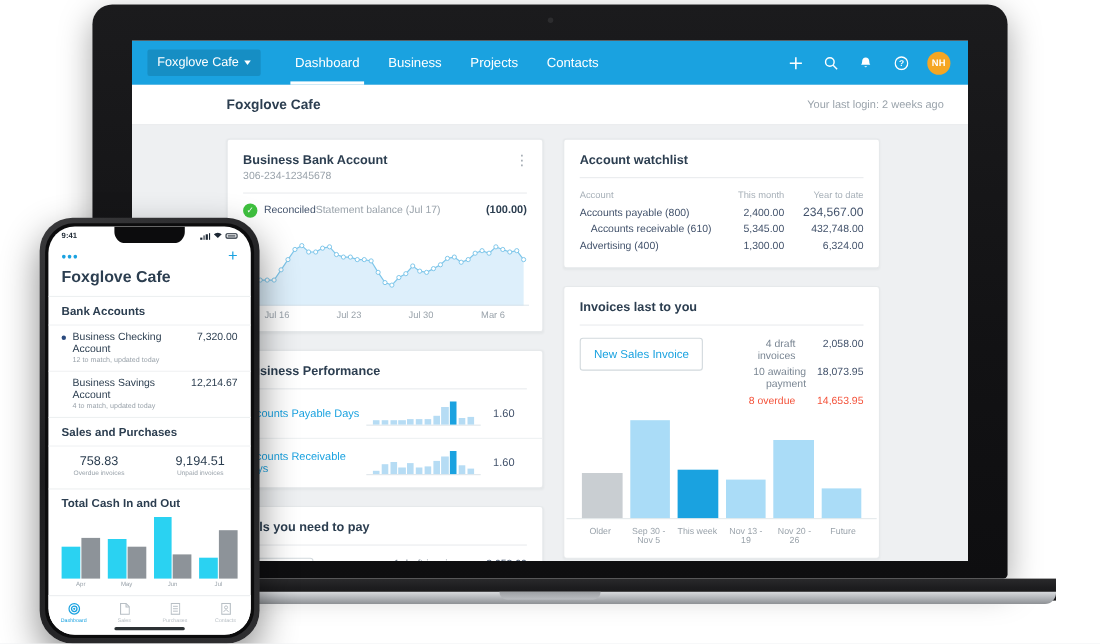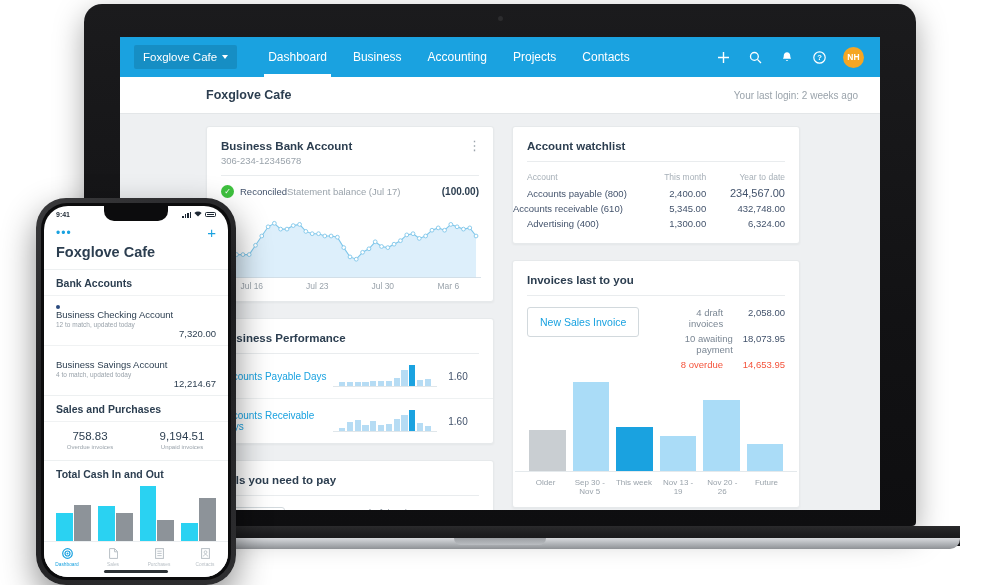--- a/index.html
+++ b/index.html
@@ -160,21 +160,21 @@
   .sig { display:flex; align-items:flex-end; gap:1px; height:6px; }
   .sig i { width:1.5px; background:#1c2733; display:block; }
   .wifi { font-size:7px; }
   .batt { width:11px;height:5.5px;border:1px solid #1c2733;border-radius:1.5px; position:relative; }
   .batt::after{content:"";position:absolute;inset:1px;background:#1c2733;}
   .ph-top { display:flex; align-items:center; padding:3px 12px 2px 12px; }
   .dots { color:#1aa2e0; font-size:12px; letter-spacing:1px; line-height:10px; }
   .plus { margin-left:auto; color:#1aa2e0; font-size:15px; line-height:13px; }
   .ph-h1 { padding:3px 12px 9px 12px; color:#2c3e50; font-size:14.5px; font-weight:bold; }
   .ph-sec { padding:7px 12px 6px 12px; color:#2c3e50; font-size:10.5px; font-weight:bold; border-top:1px solid #edf0f1; }
-  .ph-acct { display:flex; align-items:flex-start; padding:5px 12px 6px 12px; border-top:1px solid #f0f2f3;flex-direction:column; }
+  .ph-acct { display:flex; align-items:flex-start; padding:5px 12px 6px 12px; border-top:1px solid #f0f2f3; }
   .ph-acct .dot { width:4px;height:4px;border-radius:50%;background:#2b4a7e; margin:4px 6px 0 0; flex:0 0 auto; }
   .ph-acct .nm { color:#2c3e50; font-size:9.5px; }
   .ph-acct .sb { color:#9aa3ab; font-size:6.5px; margin-top:1px; }
   .ph-acct .vv { margin-left:auto; color:#2c3e50; font-size:9.5px; padding-left:6px; }
   .ph-sp { display:flex; padding:8px 0 10px 0; border-top:1px solid #f0f2f3; }
   .ph-sp > div { flex:1; text-align:center; }
   .ph-sp .big { color:#2c3e50; font-size:11.5px; }
   .ph-sp .cap { color:#9aa3ab; font-size:6px; margin-top:2px; }
   .ph-chart { display:flex; align-items:flex-end; height:56px; padding:0 12px; gap:7px; }
   .ph-grp { flex:1; display:flex; align-items:flex-end; gap:1px; height:100%; }
@@ -207,23 +207,20 @@
           <div class="org-pill">
             <span>Foxglove Cafe</span>
             <span class="caret-d"></span>
           </div>
           <div class="navlinks">
             <div class="navlink active">
                 <span>Dashboard</span>
               </div>
             <div class="navlink">
                 <span>Business</span>
-              </div>
-            <div class="navlink">
-                <span>Accounting</span>
               </div>
             <div class="navlink">
                 <span>Projects</span>
               </div>
             <div class="navlink">
                 <span>Contacts</span>
               </div>
           </div>
           <div class="navright">
             <div class="nicon">
@@ -413,21 +410,21 @@
                     <th style="text-align:right;padding:4px 14px 3px 0;font-weight:normal;color:#a7b0b8;font-size:8.5px;">Year to date</th>
                   </tr>
                 </thead>
                 <tbody>
                   <tr>
                     <td style="text-align:left;padding:2px 0 2px 14px;color:#42526b;font-size:9.5px;">Accounts payable (800)</td>
                     <td style="text-align:right;padding:2px 8px 2px 0;color:#42526b;font-size:9.5px;">2,400.00</td>
                     <td style="text-align:right;padding:2px 14px 2px 0;color:#42526b;font-size:11px;">234,567.00</td>
                   </tr>
                   <tr>
-                    <td style="text-align:left;padding:2px 0 2px 0;color:#42526b;font-size:9.5px;">Accounts receivable (610)</td>
+                    <td style="text-align:left;padding:2px 0 2px 24px;color:#42526b;font-size:9.5px;">Accounts receivable (610)</td>
                     <td style="text-align:right;padding:2px 8px 2px 0;color:#42526b;font-size:9.5px;">5,345.00</td>
                     <td style="text-align:right;padding:2px 14px 2px 0;color:#42526b;font-size:9.5px;">432,748.00</td>
                   </tr>
                   <tr>
                     <td style="text-align:left;padding:2px 0 2px 14px;color:#42526b;font-size:9.5px;">Advertising (400)</td>
                     <td style="text-align:right;padding:2px 8px 2px 0;color:#42526b;font-size:9.5px;">1,300.00</td>
                     <td style="text-align:right;padding:2px 14px 2px 0;color:#42526b;font-size:9.5px;">6,324.00</td>
                   </tr>
                 </tbody>
               </table>

